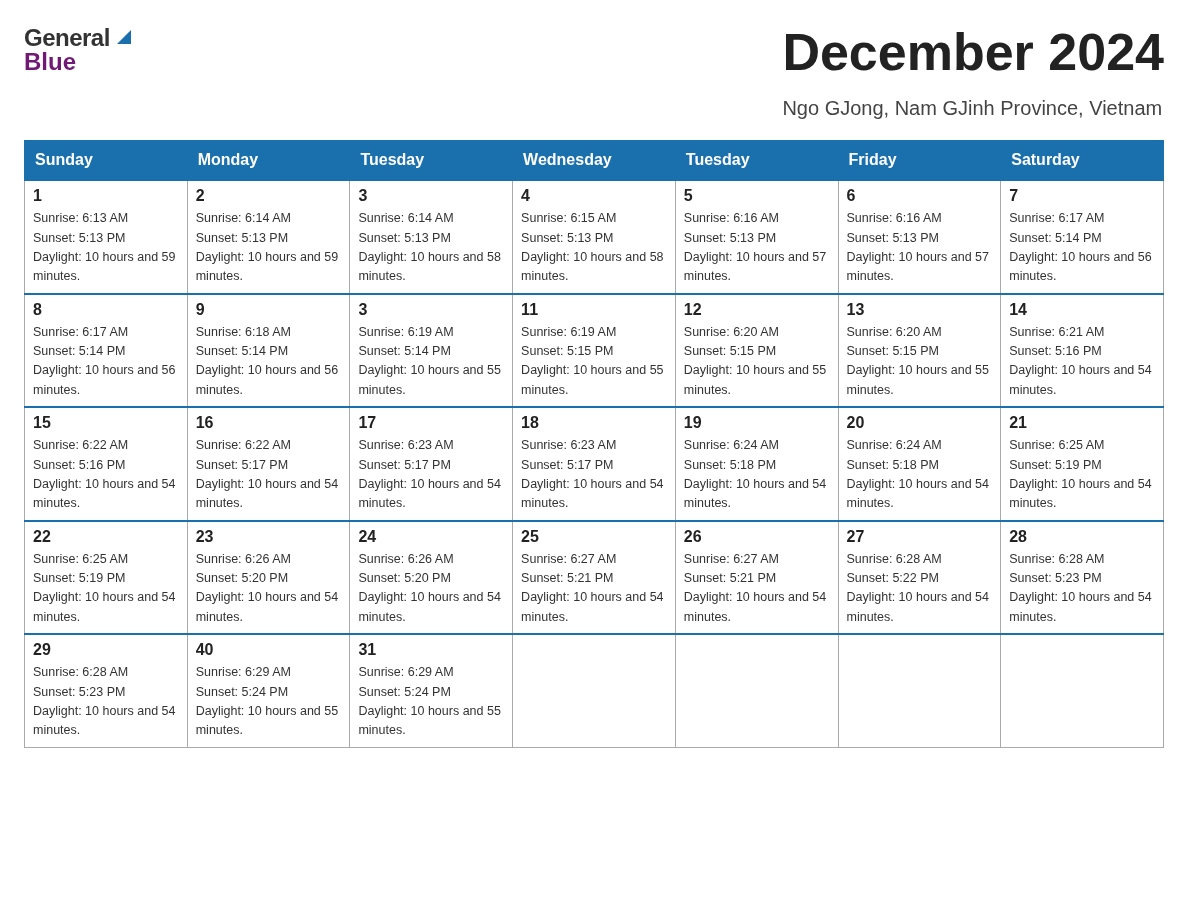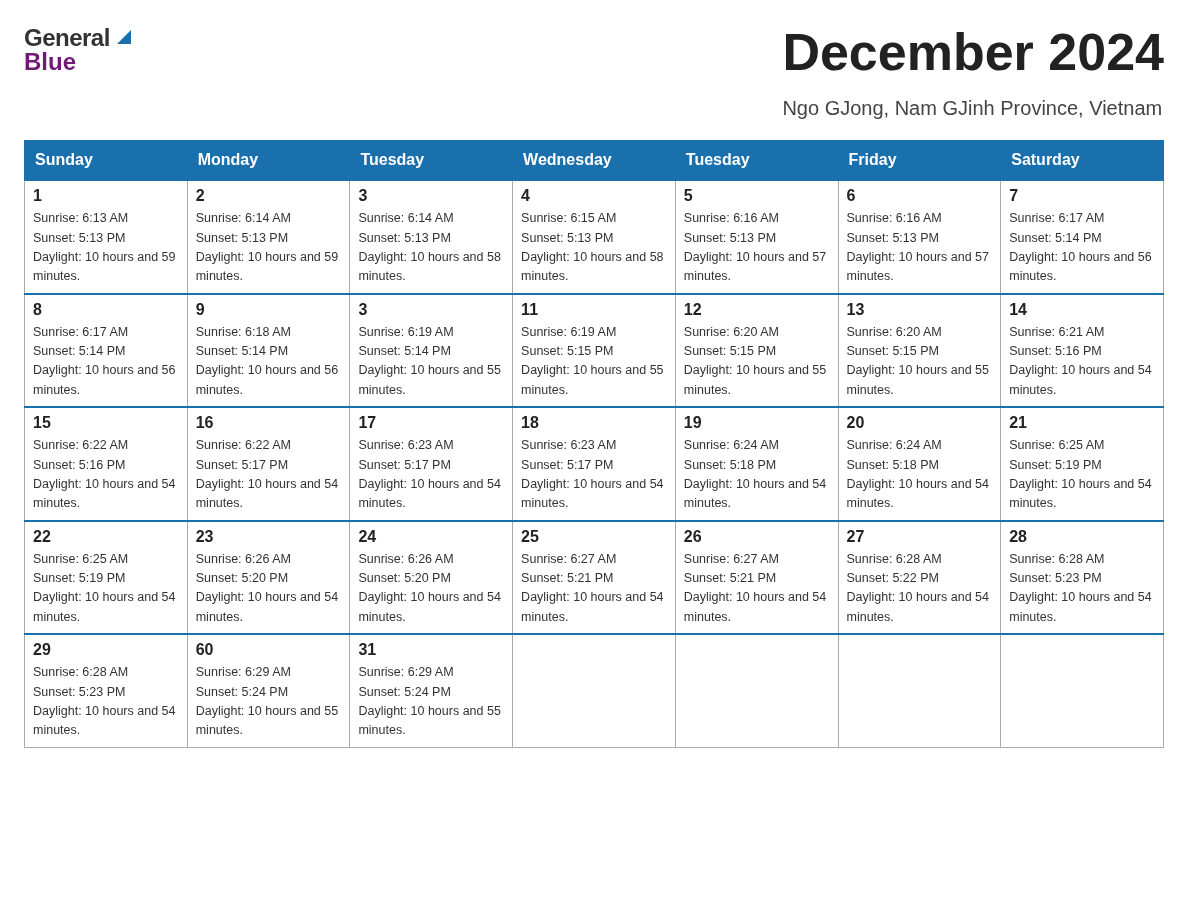--- a/index.html
+++ b/index.html
@@ -251,21 +251,21 @@
           <span class="day-number">28</span>
           <div class="day-info">Sunrise: 6:28 AM<br>Sunset: 5:23 PM<br>Daylight: 10 hours and 54 minutes.</div>
         </td>
       </tr>
       <tr>
         <td>
           <span class="day-number">29</span>
           <div class="day-info">Sunrise: 6:28 AM<br>Sunset: 5:23 PM<br>Daylight: 10 hours and 54 minutes.</div>
         </td>
         <td>
-          <span class="day-number">60</span>
+          <span class="day-number">40</span>
           <div class="day-info">Sunrise: 6:29 AM<br>Sunset: 5:24 PM<br>Daylight: 10 hours and 55 minutes.</div>
         </td>
         <td>
           <span class="day-number">31</span>
           <div class="day-info">Sunrise: 6:29 AM<br>Sunset: 5:24 PM<br>Daylight: 10 hours and 55 minutes.</div>
         </td>
         <td class="empty"></td>
         <td class="empty"></td>
         <td class="empty"></td>
         <td class="empty"></td>

